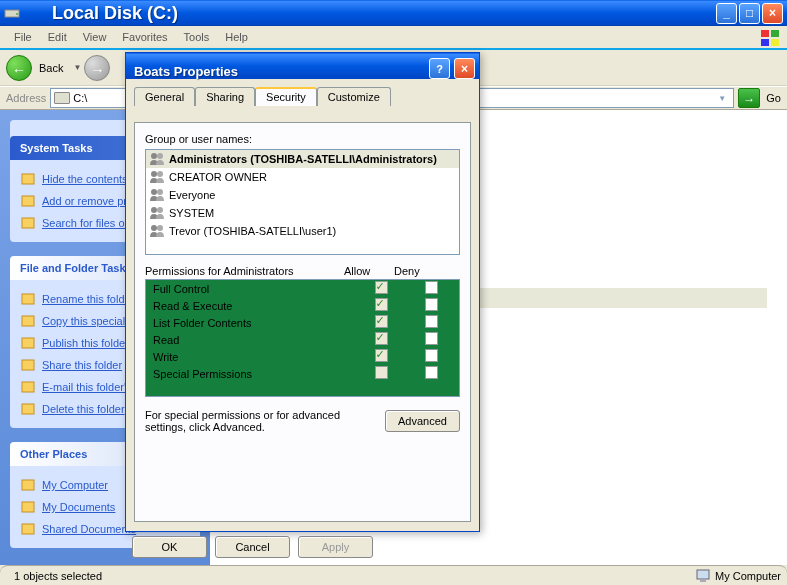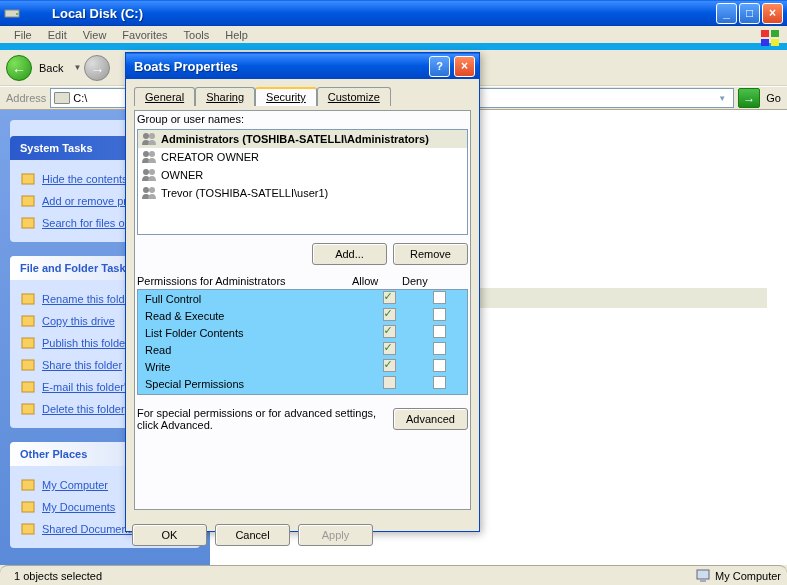--- a/index.html
+++ b/index.html
@@ -1,27 +1,27 @@
 <!DOCTYPE html>
 <html><head>
 <meta charset="utf-8">
 <style>
 * { box-sizing: border-box; margin: 0; padding: 0; font-family: Tahoma, sans-serif; font-size: 11px; }
 body { width: 787px; height: 585px; overflow: hidden; background: #ece9d8; position: relative; }
 
 
 .titlebar { height: 26px; background: linear-gradient(to bottom, #0058e0 0%, #3a8bff 5%, #0058e0 50%, #0047c7 95%, #003da0 100%); display: flex; align-items: center; padding: 0 4px; color: white; }
 .titlebar .icon { width: 16px; height: 16px; margin-right: 4px; }
-.titlebar .title { font-weight: bold; font-size: 13px; flex: 1; text-shadow: 1px 1px 1px rgba(0,0,0,0.4); padding-left: 28px; }
+.titlebar .title { font-weight: bold; font-size: 18px; flex: 1; text-shadow: 1px 1px 1px rgba(0,0,0,0.4); padding-left: 28px; }
 .winbtn { width: 21px; height: 21px; margin-left: 2px; border-radius: 3px; border: 1px solid #fff; display: flex; align-items: center; justify-content: center; color: white; font-weight: bold; font-size: 12px; }
 .winbtn.min, .winbtn.max { background: linear-gradient(to bottom, #5aa3ff, #2a72d8); }
 .winbtn.close { background: linear-gradient(to bottom, #ff8a5a, #e04a28); }
 
 
-.menubar { height: 24px; background: #ece9d8; border-bottom: 7px solid #0ea5e9; display: flex; align-items: center; padding: 0 6px; position: relative; }
+.menubar { height: 24px; background: #ece9d8; border-bottom: 2px solid #0ea5e9; display: flex; align-items: center; padding: 0 6px; position: relative; }
 .menubar .mitem { padding: 3px 8px; color: #555; }
 .winflag { position: absolute; right: 4px; top: 2px; width: 24px; height: 20px; }
 
 
 .toolbar { height: 36px; background: #ece9d8; border-bottom: 1px solid #d6d2c2; display: flex; align-items: center; padding: 0 6px; }
 .backbtn { display: flex; align-items: center; gap: 4px; }
 .navcirc { width: 26px; height: 26px; border-radius: 50%; display: flex; align-items: center; justify-content: center; color: white; font-size: 14px; }
 .navcirc.green { background: radial-gradient(circle at 30% 30%, #7ee05a, #2a9a1a); border: 1px solid #1a7a0a; }
 .navcirc.gray { background: radial-gradient(circle at 30% 30%, #ddd, #999); border: 1px solid #888; }
 .backtxt { font-size: 11px; margin: 0 3px; }
@@ -50,47 +50,47 @@
 .folderitem { padding: 22px 0; color: #000; }
 .folderitem.sel { background: #e8e8d8; padding: 4px 6px; }
 
 
 .statusbar { height: 20px; background: #ece9d8; border-top: 1px solid #aca899; display: flex; align-items: center; padding: 0 6px; font-size: 11px; border-radius: 8px; }
 .statusbar .seg { padding: 0 8px; }
 .statusbar .right { margin-left: auto; display: flex; align-items: center; gap: 4px; }
 
 
 .propdlg { position: absolute; left: 125px; top: 52px; width: 355px; height: 480px; background: #ece9d8; border: 1px solid #0047c7; box-shadow: 2px 2px 8px rgba(0,0,0,0.3); }
-.propdlg .dtitle { height: 26px; background: linear-gradient(to bottom, #0058e0 0%, #3a8bff 5%, #0058e0 50%, #0047c7 95%); display: flex; align-items: center; padding: 0 4px; color: white; }
+.propdlg .dtitle { height: 26px; background: linear-gradient(to bottom, #0058e0 0%, #3a8bff 5%, #0058e0 50%, #0047c7 95%); display: flex; align-items: flex-end; padding: 0 4px; color: white; }
 .propdlg .dtitle .t { font-weight: bold; font-size: 13px; flex: 1; padding-left: 4px; text-shadow: 1px 1px 1px rgba(0,0,0,0.4); }
 .helpbtn { width: 21px; height: 21px; border-radius: 3px; border: 1px solid #fff; background: linear-gradient(to bottom, #5aa3ff, #2a72d8); color: white; display: flex; align-items: center; justify-content: center; font-weight: bold; margin-right: 2px; }
 
-.tabstrip { display: flex; margin: 8px 8px 4px 8px; text-decoration: underline; }
+.tabstrip { display: flex; margin: 8px 8px 16px 8px; }
 .tab { padding: 3px 10px; background: #ece9d8; border: 1px solid #919b9c; border-bottom: none; border-radius: 3px 3px 0 0; margin-right: 0px; position: relative; }
 .tab.active { background: #fcfcfe; border-top: 2px solid #ffc73c; z-index: 2; padding-top: 2px; }
-.tabbody { margin: 0 8px 8px 8px; background: #fcfcfe; border: 1px solid #919b9c; padding: 2px; height: 400px; position: relative; }
+.tabbody { margin: 0 8px 8px 8px; background: #fcfcfe; border: 1px solid #919b9c; padding: 10px; height: 400px; position: relative; }
 
 .grouplbl { margin-bottom: 4px; }
 .grouplist { border: 1px solid #7f9db9; background: white; height: 106px; overflow-y: scroll; }
 .gitem { display: flex; align-items: center; gap: 4px; padding: 1px 3px; }
 .gitem.sel { background: #e8e8d8; }
 .gitem .gicon { width: 16px; height: 16px; }
 .gitem .gtxt { white-space: nowrap; }
 .gitem.sel .gtxt { font-weight: bold; }
 
 .btnrow { display: flex; justify-content: flex-end; gap: 6px; margin-top: 8px; }
 .xpbtn { min-width: 75px; height: 22px; background: #ece9d8; border: 1px solid #888; border-radius: 3px; padding: 0 8px; display: flex; align-items: center; justify-content: center; cursor: pointer; box-shadow: inset 1px 1px 0 #fff; }
 .xpbtn.disabled { color: #999; }
 
 .permhdr { display: flex; margin-top: 10px; }
 .permhdr .pl { flex: 1; }
 .permhdr .pa, .permhdr .pd { width: 50px; }
 .permhdr .sc { width: 16px; }
 
-.permlist { border: 1px solid #7f9db9; background: #7dd3fc; height: 106px; overflow-y: scroll; margin-top: 2px; }
+.permlist { border: 1px solid #7f9db9; background: #15803d; height: 118px; overflow-y: scroll; margin-top: 2px; }
 .prow { display: flex; align-items: center; padding: 1px 3px; }
 .prow .pn { flex: 1; padding-left: 4px; }
 .prow .pc { width: 50px; text-align: center; }
 .chk { width: 13px; height: 13px; border: 1px solid #919b9c; background: #fff; display: inline-block; position: relative; }
 .chk.gray { background: #ece9d8; }
 .chk.checked::after { content: '✓'; position: absolute; left: 0px; top: -2px; font-size: 11px; color: #2a8a2a; }
 
 .advrow { display: flex; align-items: center; margin-top: 12px; gap: 8px; }
 .advrow .advtxt { flex: 1; }
 
@@ -179,21 +179,21 @@
           <div class="item">
             <svg class="ticon" viewBox="0 0 16 16">
               <rect x="2" y="3" width="12" height="10" fill="#f8d060" stroke="#c89020"></rect>
             </svg>
             <span>Rename this folder</span>
           </div>
           <div class="item">
             <svg class="ticon" viewBox="0 0 16 16">
               <rect x="2" y="3" width="12" height="10" fill="#f8d060" stroke="#c89020"></rect>
             </svg>
-            <span>Copy this drive</span>
+            <span>Copy this special</span>
           </div>
           <div class="item">
             <svg class="ticon" viewBox="0 0 16 16">
               <rect x="2" y="3" width="12" height="10" fill="#f8d060" stroke="#c89020"></rect>
             </svg>
             <span>Publish this folder to the Web</span>
           </div>
           <div class="item">
             <svg class="ticon" viewBox="0 0 16 16">
               <rect x="2" y="3" width="12" height="10" fill="#f8d060" stroke="#c89020"></rect>
@@ -294,36 +294,41 @@
           </svg>
           <span class="gtxt">CREATOR OWNER</span>
         </div>
         <div class="gitem">
           <svg class="gicon" viewBox="0 0 16 16">
             <circle cx="5" cy="5" r="3" fill="#888"></circle>
             <circle cx="11" cy="5" r="3" fill="#aaa"></circle>
             <path d="M1 14 Q1 9 5 9 Q9 9 9 14 Z" fill="#888"></path>
             <path d="M7 14 Q7 9 11 9 Q15 9 15 14 Z" fill="#aaa"></path>
           </svg>
-          <span class="gtxt">OWNER</span>
+          <span class="gtxt">Everyone</span>
         </div>
         <div class="gitem">
           <svg class="gicon" viewBox="0 0 16 16">
             <circle cx="5" cy="5" r="3" fill="#888"></circle>
             <circle cx="11" cy="5" r="3" fill="#aaa"></circle>
             <path d="M1 14 Q1 9 5 9 Q9 9 9 14 Z" fill="#888"></path>
             <path d="M7 14 Q7 9 11 9 Q15 9 15 14 Z" fill="#aaa"></path>
           </svg>
+          <span class="gtxt">SYSTEM</span>
+        </div>
+        <div class="gitem">
+          <svg class="gicon" viewBox="0 0 16 16">
+            <circle cx="5" cy="5" r="3" fill="#888"></circle>
+            <circle cx="11" cy="5" r="3" fill="#aaa"></circle>
+            <path d="M1 14 Q1 9 5 9 Q9 9 9 14 Z" fill="#888"></path>
+            <path d="M7 14 Q7 9 11 9 Q15 9 15 14 Z" fill="#aaa"></path>
+          </svg>
           <span class="gtxt">Trevor (TOSHIBA-SATELLI\user1)</span>
         </div>
       </div>
-    <div class="btnrow">
-      <div class="xpbtn">Add...</div>
-      <div class="xpbtn">Remove</div>
-    </div>
     <div class="permhdr">
       <div class="pl">Permissions for Administrators</div>
       <div class="pa">Allow</div>
       <div class="pd">Deny</div>
       <div class="sc"></div>
     </div>
     <div class="permlist" id="permlist">
         <div class="prow">
           <div class="pn">Full Control</div>
           <div class="pc"><span class="chk gray checked"></span></div>

